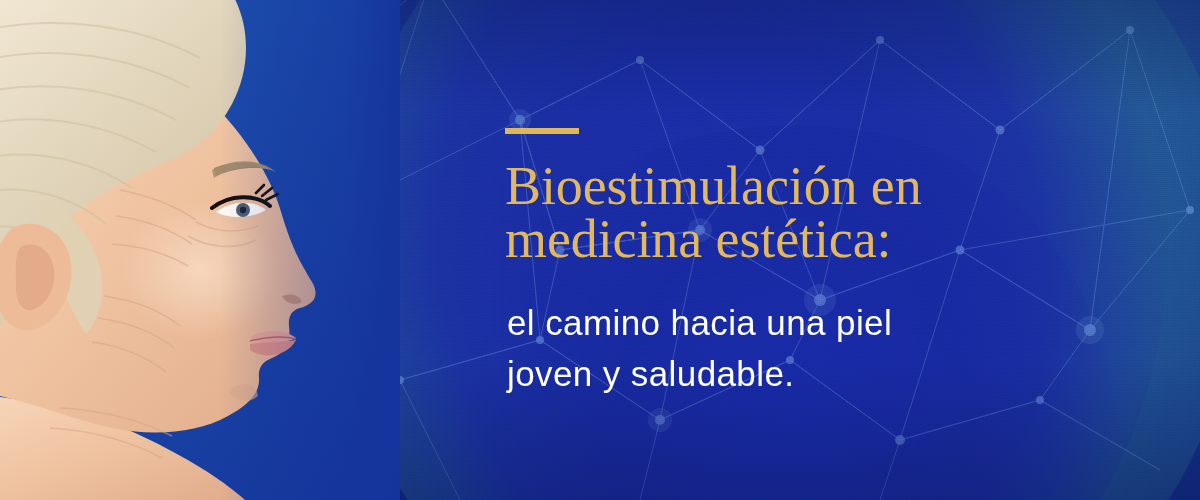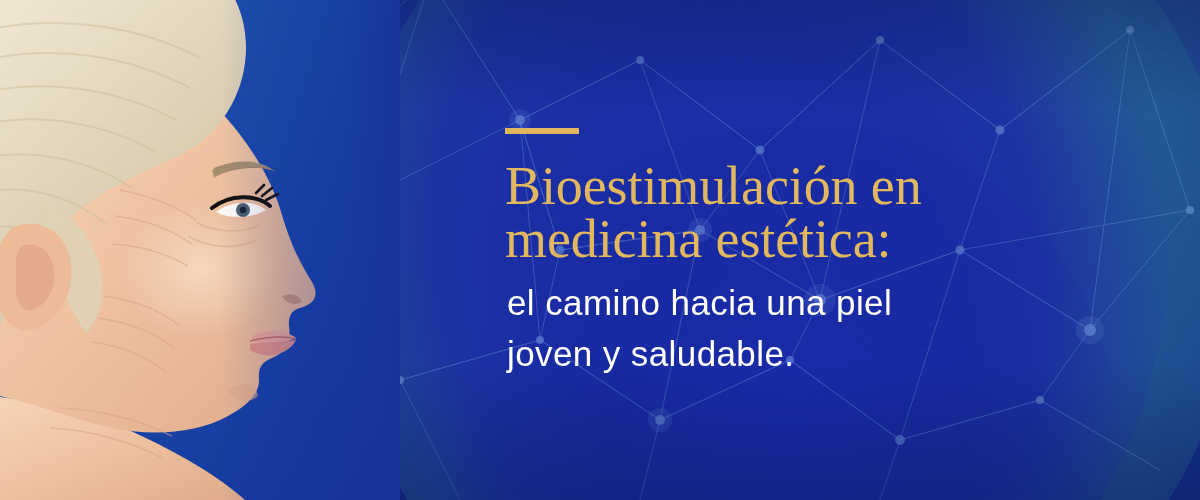--- a/index.html
+++ b/index.html
@@ -124,21 +124,21 @@
     font-family: "Liberation Serif", "DejaVu Serif", serif;
     font-weight: 400;
     font-size: 54px;
     line-height: 0.98;
     color: #e2b85e;
     letter-spacing: -0.1px;
     white-space: pre-line;
   }
 
   .subhead {
-    margin: 12px 0 0 2px;
+    margin: 32px 0 0 2px;
     font-family: "Liberation Sans", "DejaVu Sans", sans-serif;
     font-weight: 300;
     font-size: 35px;
     line-height: 1.45;
     color: #ffffff;
     letter-spacing: 0.4px;
     white-space: pre-line;
   }
 </style>
 </head>

